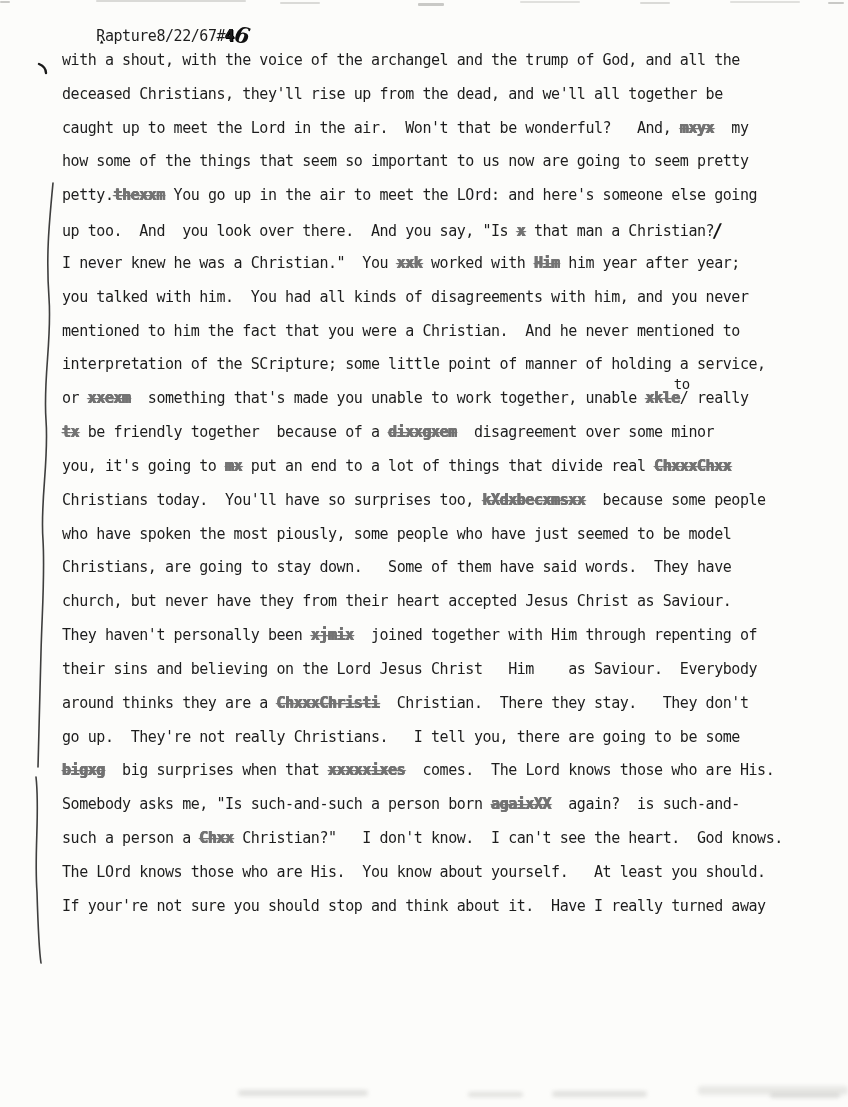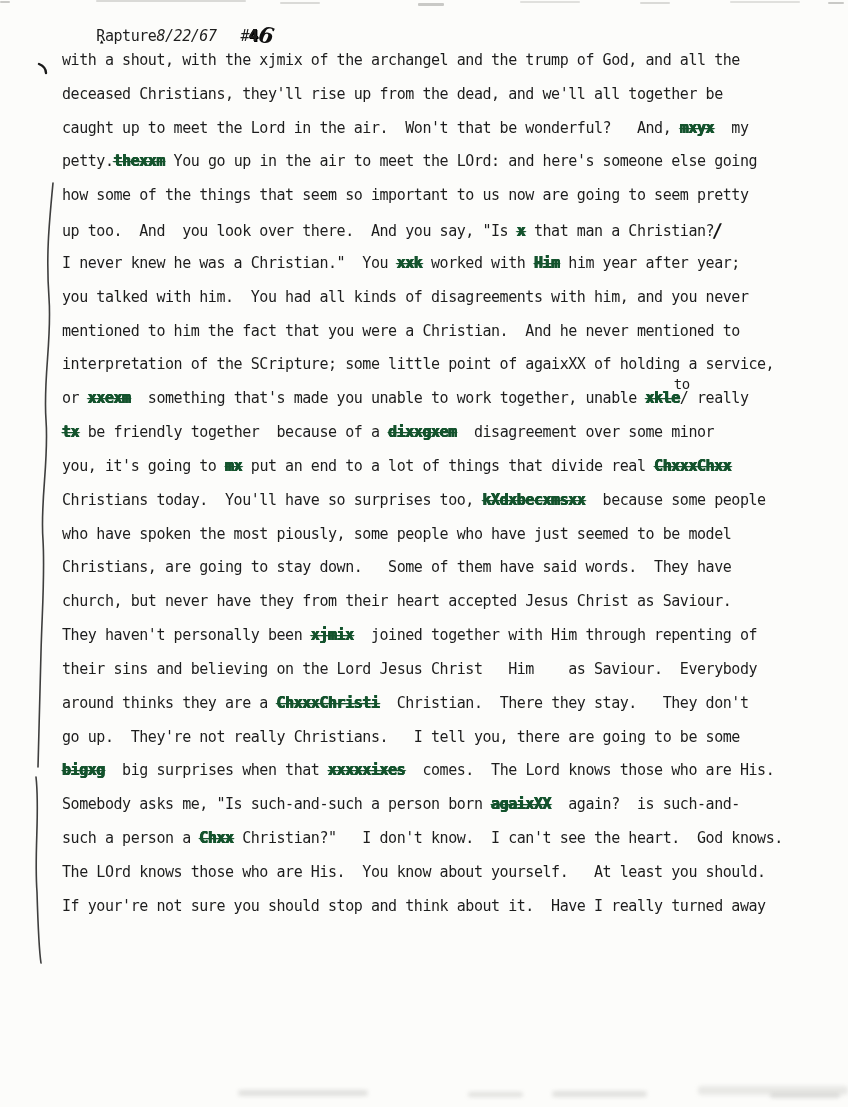--- a/index.html
+++ b/index.html
@@ -5,33 +5,33 @@
   html,body{margin:0;padding:0;background:#e8e8e6;}
   .page{
     position:relative;width:848px;height:1107px;margin:0 auto;
     background:#fcfcfa;overflow:hidden;
     font-family:"DejaVu Sans Mono","Liberation Mono",monospace;
     color:#1d1d1d;
   }
   
   .header{position:absolute;left:62px;top:2px;font-size:15px;letter-spacing:-0.45px;white-space:pre;}
   .header .title{}
-  .header .date{margin-right:24px;font-style:italic;}
+  .header .date{}
   .num-blot{font-weight:bold;text-shadow:0.7px 0 #000,-0.7px 0 #000,0 0.7px #000,1.2px 0.6px #000;}
   .hand-six{
     display:inline-block;font-family:"DejaVu Serif","Liberation Serif",serif;
     font-style:italic;font-size:22px;font-weight:bold;color:#111;
     transform:rotate(10deg) translateY(2px);margin-left:1px;
   }
   
   .lines{position:absolute;left:62px;top:44px;width:770px;}
   .line{height:33.83px;line-height:33.83px;font-size:15px;letter-spacing:-0.45px;white-space:pre;}
   .tx{}
   .xd{
-    font-weight:bold;color:#14532d;
+    font-weight:bold;color:#737373;
     text-decoration:line-through;
     text-shadow:0.45px 0 currentColor,-0.45px 0 currentColor,0 0.3px currentColor;
   }
   .ins{
     display:inline-block;width:0;overflow:visible;white-space:pre;
     transform:translate(-6px,-14px);font-size:14px;
   }
   .pen{
     display:inline-block;font-family:"DejaVu Serif","Liberation Serif",serif;
     font-weight:bold;font-size:19px;color:#141414;transform:skewX(-8deg) translateY(1px);
@@ -67,30 +67,30 @@
   <svg class="tick-svg" width="848" height="1107" viewBox="0 0 848 1107">
     <path d="M39,64 q7,3 7,9" stroke="#1a1a1a" stroke-width="2.4" fill="none" stroke-linecap="round"></path>
   </svg>
 
   <svg class="margin-svg" width="848" height="1107" viewBox="0 0 848 1107">
     <path d="M53,183 C49,225 46,255 49,298 C52,340 43,378 46,420 C49,462 40,500 43,540 C45,576 42,612 41,652 C40,692 39,732 38,767" stroke="#1c1c1c" stroke-width="1.6" fill="none" opacity="0.85" stroke-linecap="round"></path>
     <path d="M36,777 C40,812 34,852 37,892 C38,926 39,950 41,963" stroke="#1c1c1c" stroke-width="1.6" fill="none" opacity="0.85" stroke-linecap="round"></path>
   </svg>
 
   <div class="lines">
-      <div class="line"><span class="tx">with a shout, with the xjmix of the archangel and the trump of God, and all the</span></div>
+      <div class="line"><span class="tx">with a shout, with the voice of the archangel and the trump of God, and all the</span></div>
       <div class="line"><span class="tx">deceased Christians, they'll rise up from the dead, and we'll all together be</span></div>
       <div class="line"><span class="tx">caught up to meet the Lord in the air.  Won't that be wonderful?   And, </span><span class="xd">mxyx</span><span class="tx">  my</span></div>
+      <div class="line"><span class="tx">how some of the things that seem so important to us now are going to seem pretty</span></div>
       <div class="line"><span class="tx">petty.</span><span class="xd">thexxm</span><span class="tx"> You go up in the air to meet the LOrd: and here's someone else going</span></div>
-      <div class="line"><span class="tx">how some of the things that seem so important to us now are going to seem pretty</span></div>
       <div class="line"><span class="tx">up too.  And  you look over there.  And you say, "Is </span><span class="xd">x</span><span class="tx"> that man a Christian?</span><span class="pen">/</span></div>
       <div class="line"><span class="tx">I never knew he was a Christian."  You </span><span class="xd">xxk</span><span class="tx"> worked with </span><span class="xd">Him</span><span class="tx"> him year after year;</span></div>
       <div class="line"><span class="tx">you talked with him.  You had all kinds of disagreements with him, and you never</span></div>
       <div class="line"><span class="tx">mentioned to him the fact that you were a Christian.  And he never mentioned to</span></div>
-      <div class="line"><span class="tx">interpretation of the SCripture; some little point of agaixXX of holding a service,</span></div>
+      <div class="line"><span class="tx">interpretation of the SCripture; some little point of manner of holding a service,</span></div>
       <div class="line"><span class="tx">or </span><span class="xd">xxexm</span><span class="tx">  something that's made you unable to work together, unable </span><span class="xd">xkle</span><span class="ins">to</span><span class="tx">/ really</span></div>
       <div class="line"><span class="xd">tx</span><span class="tx"> be friendly together  because of a </span><span class="xd">dixxgxem</span><span class="tx">  disagreement over some minor</span></div>
       <div class="line"><span class="tx">you, it's going to </span><span class="xd">mx</span><span class="tx"> put an end to a lot of things that divide real </span><span class="xd">ChxxxChxx</span></div>
       <div class="line"><span class="tx">Christians today.  You'll have so surprises too, </span><span class="xd">kXdxbecxmsxx</span><span class="tx">  because some people</span></div>
       <div class="line"><span class="tx">who have spoken the most piously, some people who have just seemed to be model</span></div>
       <div class="line"><span class="tx">Christians, are going to stay down.   Some of them have said words.  They have</span></div>
       <div class="line"><span class="tx">church, but never have they from their heart accepted Jesus Christ as Saviour.</span></div>
       <div class="line"><span class="tx">They haven't personally been </span><span class="xd">xjmix</span><span class="tx">  joined together with Him through repenting of</span></div>
       <div class="line"><span class="tx">their sins and believing on the Lord Jesus Christ   Him    as Saviour.  Everybody</span></div>
       <div class="line"><span class="tx">around thinks they are a </span><span class="xd">ChxxxChristi</span><span class="tx">  Christian.  There they stay.   They don't</span></div>

